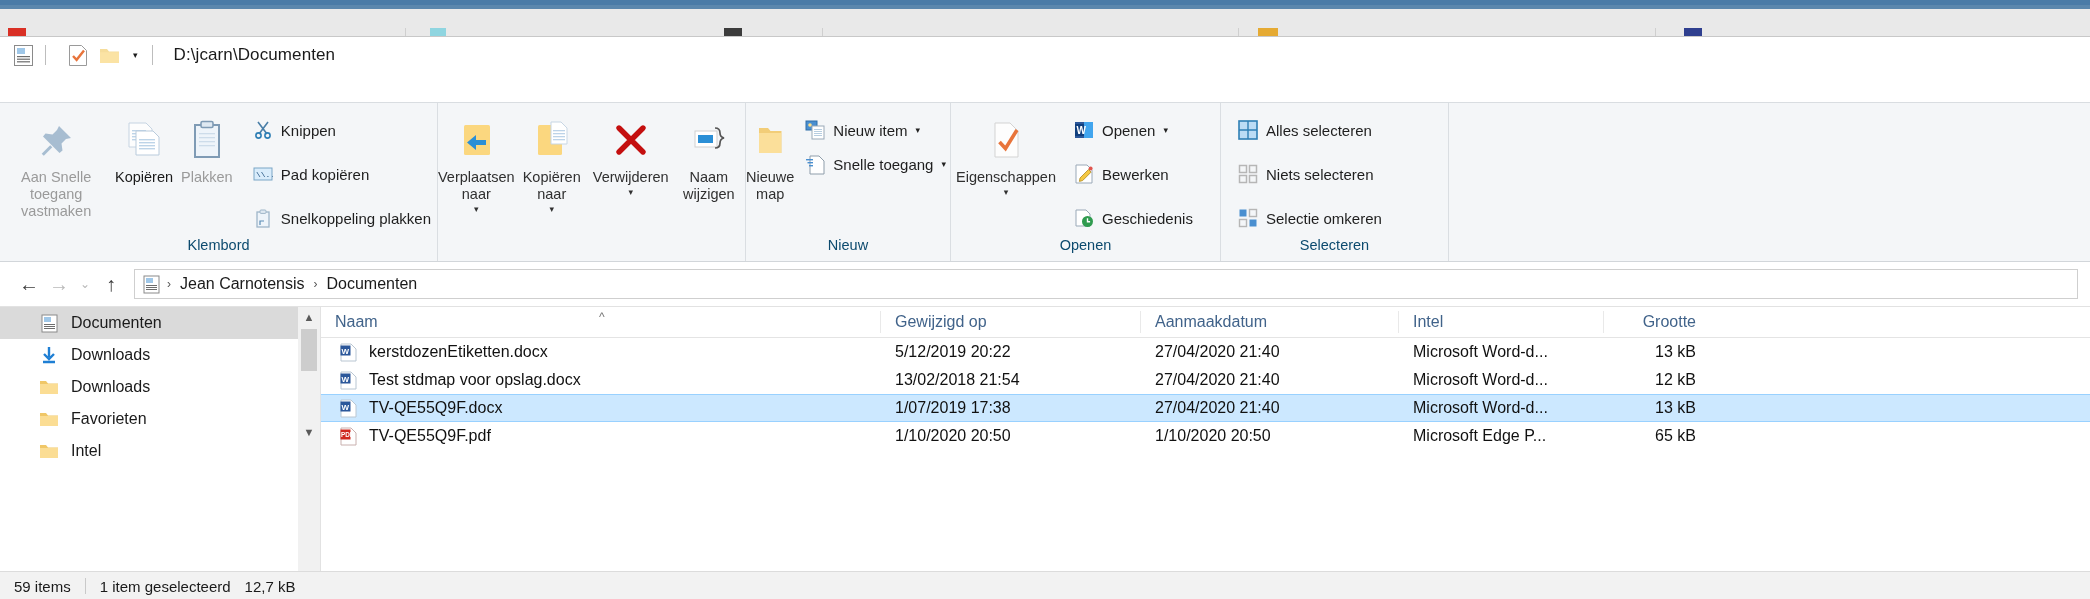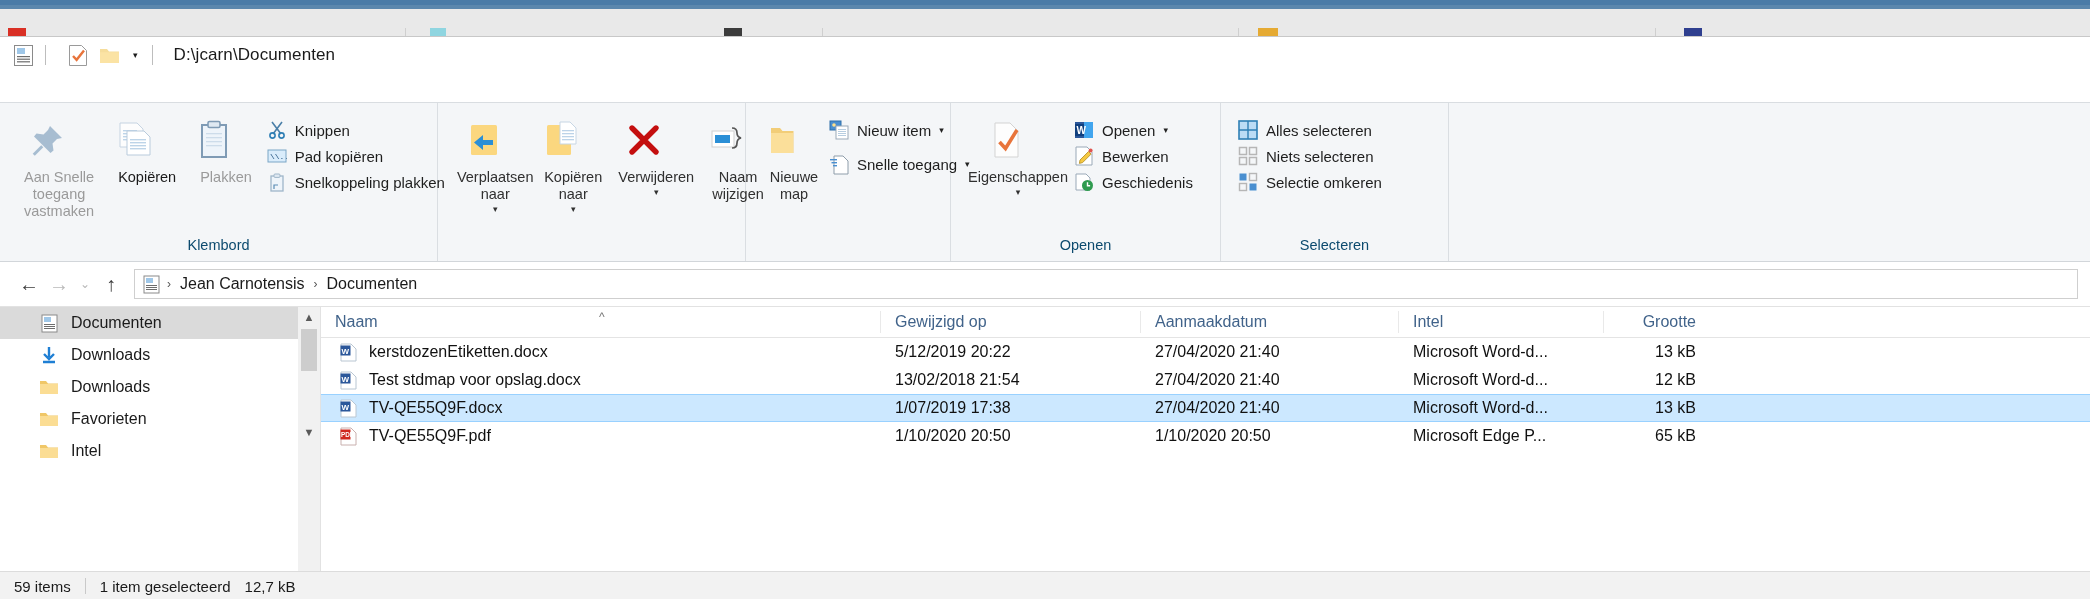--- a/index.html
+++ b/index.html
@@ -137,28 +137,27 @@
     width: 92px;
     display: flex; flex-direction: column; align-items: center;
     padding-top: 6px;
     cursor: default;
   }
   .bigbtn .ic { height: 50px; display: flex; align-items: center; justify-content: center; }
   .bigbtn .lb {
     margin-top: 3px;
     font-size: 14.5px; color: #303030; text-align: center; line-height: 17px;
     white-space: pre-line;
-    padding-left: 24px;
   }
   .bigbtn.dis .lb { color: #9a9a9a; }
 
   .smallcol {
     display: flex; flex-direction: column;
     padding-top: 8px;
-    gap: 2px;
+    gap: 20px;
   }
   .smallbtn {
     display: flex; align-items: center;
     height: 24px;
     padding: 0 6px;
     cursor: default;
   }
   .smallbtn .ic {
     width: 22px; height: 20px;
     display: flex; align-items: center; justify-content: center;
@@ -427,21 +426,21 @@
                 </svg>
               </div>
               <div class="lb">Snelkoppeling plakken</div>
             </div>
           </div>
         </div>
         <div class="rgroup-label">Klembord</div>
       </div>
 
       <div class="rgroup" style="width:308px;">
-        <div class="rgroup-body" style="justify-content:center;margin-left:25px;">
+        <div class="rgroup-body" style="justify-content:center;">
           <div class="bigbtn" style="width:78px;">
             <div class="ic">
               <svg width="46" height="44" viewBox="0 0 46 44">
                 <rect x="11" y="6" width="26" height="30" rx="1.5" fill="#fbd77f"></rect>
                 <path d="M33 21 h-10 v-5 l-9 7.5 9 7.5 v-5 h10 z" fill="#2b8fd6"></path>
               </svg>
             </div>
             <div class="lb">Verplaatsen
 naar</div>
             <div class="lb" style="font-size:9px;margin-top:-2px;">▾</div>
@@ -525,20 +524,21 @@
                       <rect x="2.5" y="8" width="5.5" height="1.4"></rect>
                       <rect x="4" y="11" width="4" height="1.4"></rect>
                     </g>
                 </svg>
               </div>
               <div class="lb">Snelle toegang</div>
               <div class="car">▾</div>
             </div>
           </div>
         </div>
+        <div class="rgroup-label">Nieuw</div>
       </div>
 
       <div class="rgroup" style="width:270px;">
         <div class="rgroup-body">
           <div class="bigbtn" style="width:110px;">
             <div class="ic">
               <svg width="40" height="44" viewBox="0 0 40 44">
                 <path d="M9 4 h15 l8 8 v26 H9 Z" fill="#fdfdfd" stroke="#d3d3d3"></path>
                 <path d="M13.5 23 l6 6.5 L31 11" fill="none" stroke="#e8743b" stroke-width="3.6"></path>
               </svg>

